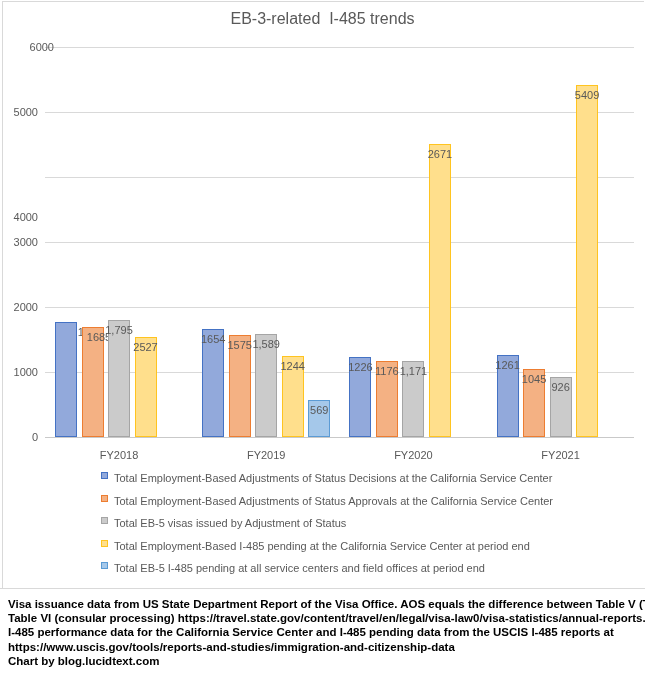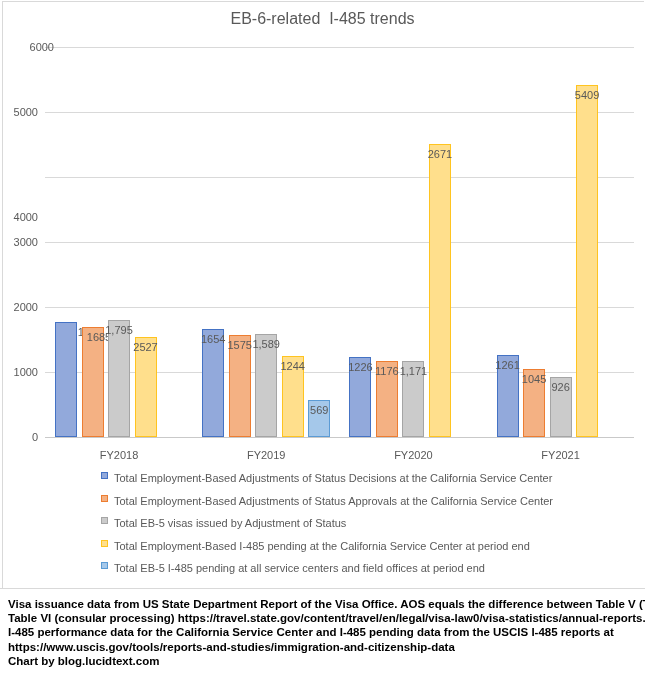--- a/index.html
+++ b/index.html
@@ -31,21 +31,21 @@
 </style>
 </head>
 <body>
 
 <div id="stage">
 
   <div class="frame-line" style="left:2px;top:1px;width:642px;height:1px;"></div>
   <div class="frame-line" style="left:2px;top:1px;width:1px;height:587px;"></div>
   <div class="frame-line" style="left:0px;top:588px;width:645px;height:1px;"></div>
 
-  <div class="chart-title">EB-6-related  I-485 trends</div>
+  <div class="chart-title">EB-3-related  I-485 trends</div>
 
   <div id="plot">
       <div class="gridline" style="left: 45.4px; top: 47px; width: 589.1px;"></div>
       <div class="ytick" style="left: 16px; top: 41px;">6000</div>
       <div class="gridline" style="left: 45.4px; top: 112px; width: 589.1px;"></div>
       <div class="ytick" style="left: 0px; top: 106px;">5000</div>
       <div class="gridline" style="left: 45.4px; top: 177px; width: 589.1px;"></div>
       <div class="ytick" style="left: 0px; top: 171px; margin-top: 40px;">4000</div>
       <div class="gridline" style="left: 45.4px; top: 242px; width: 589.1px;"></div>
       <div class="ytick" style="left: 0px; top: 236px;">3000</div>

